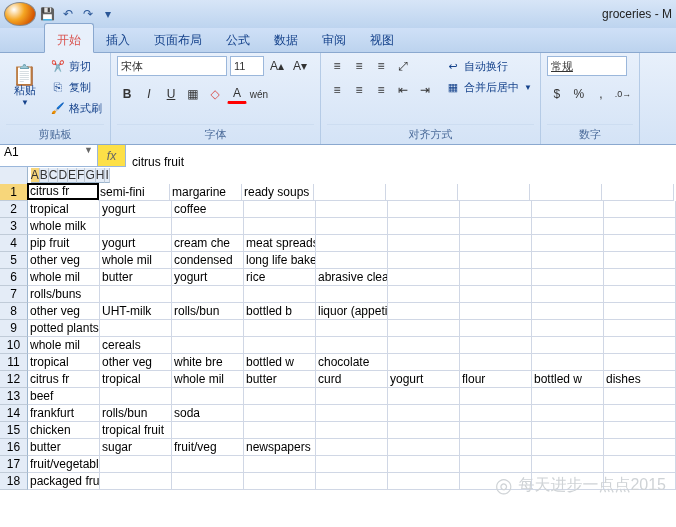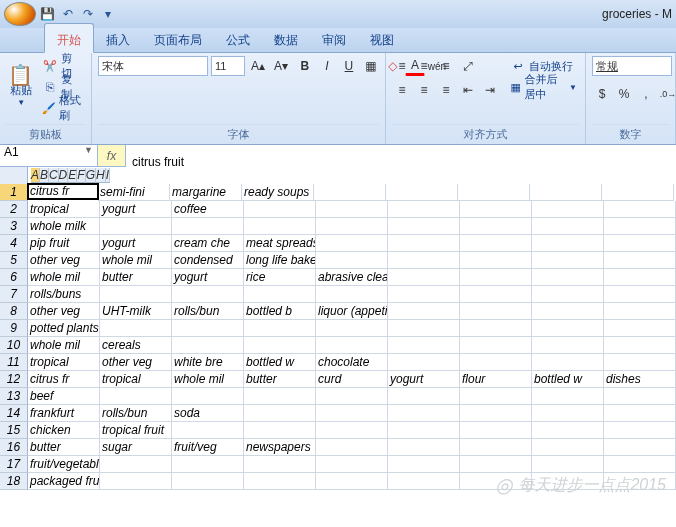--- a/index.html
+++ b/index.html
@@ -24,21 +24,21 @@
 .small-row { display: flex; flex-direction: column; gap: 1px; }
 .small-item { display: flex; align-items: center; gap: 3px; font-size: 11px; color: #15428b; height: 20px; cursor: pointer; padding: 0 2px; border-radius:2px;}
 .icon16 { width: 16px; height: 16px; display:inline-flex; align-items:center; justify-content:center; }
 .combo { height: 20px; border: 1px solid #9bb7db; background: #fff; font-size: 11px; padding: 0 3px; color: #333; }
 .font-row { display:flex; gap:3px; margin-bottom:4px; align-items:center; }
 .btn-row { display:flex; gap:2px; }
 .ribbon-btn { width: 20px; height: 20px; border: 1px solid transparent; display:inline-flex; align-items:center; justify-content:center; font-size:12px; cursor:pointer; color:#333; border-radius:2px;}
 
 .namebox-row { height: 22px; display: flex; align-items: stretch; border-bottom: 1px solid #9bb7db; background:#e8f0fb; }
 .namebox { width: 98px; border-right: 1px solid #9bb7db; background: #fff; display:flex; align-items:flex-start; padding: 0 4px; font-size: 12px; }
-.fxlabel { width: 28px; display:flex; align-items:center; justify-content:center; font-style: italic; color:#666; border-right:1px solid #9bb7db; background:#fef9c3;}
+.fxlabel { width: 28px; display:flex; align-items:center; justify-content:center; font-style: italic; color:#666; border-right:1px solid #9bb7db; background:#fde047;}
 .formula { flex: 1; background: #fff; display:flex; align-items:center; padding: 17px 6px; font-size: 12px; border:none; outline:none;}
 
 .sheet { display: flex; height: 360px; position:relative; font-family: "SimSun","宋体",monospace; }
 .corner { width: 28px; height: 18px; background: #e4ecf7; border-right:1px solid #9eb6ce; border-bottom:1px solid #9eb6ce; }
 .colhead { width: 72px; background: #e4ecf7; border-right:1px solid #c0cbd8; border-bottom:1px solid #9eb6ce; text-align:center; font-size:12px; line-height:17px; color:#333; }
 .colhead.sel { background:#f7d67a; }
 .rowhead { width:28px; height:17px; background:#e4ecf7; border-right:1px solid #9eb6ce; border-bottom:1px solid #c0cbd8; text-align:center; font-size:12px; line-height:16px; display:inline-block; vertical-align:top;}
 .rowhead.sel { background:#f7d67a; }
 .cell { display:inline-block; width:72px; height:17px; border-right:1px solid #d0d7e5; border-bottom:1px solid #d0d7e5; font-size:12px; line-height:16px; padding:0 2px; overflow:hidden; white-space:nowrap; vertical-align:top; background:#fff;}
 .cell.active { border:2px solid #000; line-height:13px; height:17px; padding:0 1px; width:72px; margin:-1px -1px 0 -1px; position:relative; z-index:2; }
@@ -93,21 +93,21 @@
         <div class="small-item">
             <span class="icon16">🖌️</span>
             <span>格式刷</span>
           </div>
       </div>
     </div>
     <div class="group-label">剪贴板</div>
   </div>
 
   <div class="group" style="min-width:210px;">
-    <div class="group-body" style="flex-direction:row;">
+    <div class="group-body" style="flex-direction:column;">
       <div class="font-row">
         <input class="combo" style="width: 110px;" value="宋体">
         <input class="combo" style="width: 34px;" value="11">
         <span class="ribbon-btn">A▴</span>
         <span class="ribbon-btn">A▾</span>
       </div>
       <div class="btn-row">
         <span class="ribbon-btn">
             <b>B</b>
           </span>
@@ -175,21 +175,21 @@
 <div class="namebox-row">
   <div class="namebox">
       <span>A1</span>
       <span style="margin-left:auto;font-size:9px;color:#666">▼</span>
     </div>
   <div class="fxlabel">fx</div>
   <input class="formula" value="citrus fruit" style="">
 </div>
 
 <div class="sheet">
-  <div style="position:absolute;inset:0;overflow:hidden;font-style:italic;">
+  <div style="position:absolute;inset:0;overflow:hidden;">
 
     <div class="row">
       <span class="corner" style="display:inline-block;vertical-align:top;"></span>
       <span id="colheads"><span class="colhead sel">A</span><span class="colhead">B</span><span class="colhead">C</span><span class="colhead">D</span><span class="colhead">E</span><span class="colhead">F</span><span class="colhead">G</span><span class="colhead">H</span><span class="colhead">I</span></span>
     </div>
     <div id="gridbody">
         <div class="row"><span class="rowhead sel">1</span><span class="cell active">citrus fr</span><span class="cell">semi-fini</span><span class="cell">margarine</span><span class="cell">ready soups</span><span class="cell"></span><span class="cell"></span><span class="cell"></span><span class="cell"></span><span class="cell"></span></div>
         <div class="row"><span class="rowhead">2</span><span class="cell">tropical</span><span class="cell">yogurt</span><span class="cell">coffee</span><span class="cell"></span><span class="cell"></span><span class="cell"></span><span class="cell"></span><span class="cell"></span><span class="cell"></span></div>
         <div class="row"><span class="rowhead">3</span><span class="cell">whole milk</span><span class="cell"></span><span class="cell"></span><span class="cell"></span><span class="cell"></span><span class="cell"></span><span class="cell"></span><span class="cell"></span><span class="cell"></span></div>
         <div class="row"><span class="rowhead">4</span><span class="cell">pip fruit</span><span class="cell">yogurt</span><span class="cell">cream che</span><span class="cell">meat spreads</span><span class="cell"></span><span class="cell"></span><span class="cell"></span><span class="cell"></span><span class="cell"></span></div>

